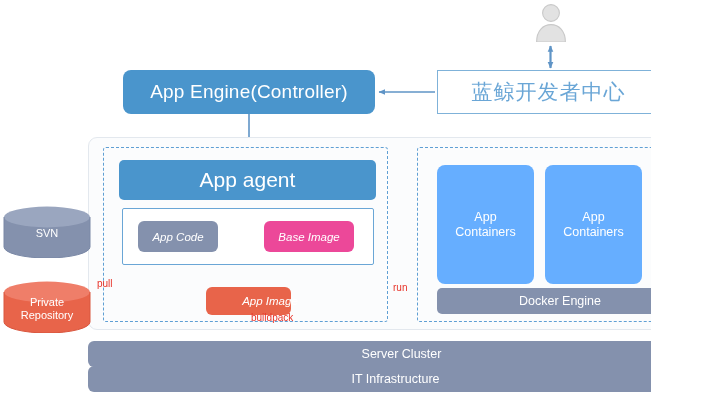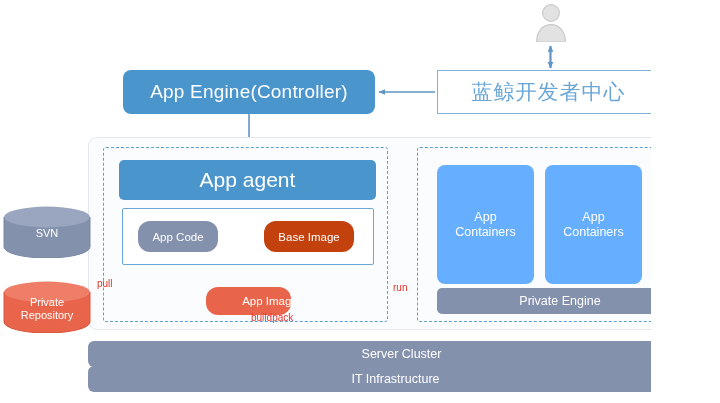--- a/index.html
+++ b/index.html
@@ -75,30 +75,31 @@
   #code-img-frame {
     left: 122px; top: 208px; width: 252px; height: 57px;
     border: 1.3px solid #6aa6d6;
     background: #ffffff;
     border-radius: 2px;
   }
   .chip {
     display: flex; align-items: center; justify-content: center;
     color: #ffffff;
     font-size: 11.5px;
-    border-radius: 12px;
-    white-space: nowrap;
+    border-radius: 6px;
+    white-space: nowrap;
+    font-style: italic;
   }
   #app-code-chip {
     left: 138px; top: 221px; width: 80px; height: 31px;
     background: #8491ad;
   }
   #base-image-chip {
     left: 264px; top: 221px; width: 90px; height: 31px;
-    background: #c2410c;
+    background: #ec4899;
   }
   #app-image-chip {
     left: 206px; top: 287px; width: 85px; height: 28px;
     background: #e8644a;
     font-size: 11.5px;
     padding-left: 43px;
   }
 
   
   .cyl { width: 88px; height: 52px; }
@@ -256,21 +257,21 @@
     <div>
       <span class="ctext">App</span><br>
       <span class="ctext">Containers</span>
     </div>
   </div>
 
   <div class="abs app-container-box" id="container-3">
     <span class="ctext">......</span>
   </div>
 
-  <div class="abs" id="docker-engine-box">Private Engine</div>
+  <div class="abs" id="docker-engine-box">Docker Engine</div>
 
   <div class="abs stack-bar" id="server-cluster-bar">Server Cluster</div>
 
   <div class="abs stack-bar" id="it-infra-bar">IT Infrastructure</div>
 
   <div class="abs edge-label" id="label-pull">pull</div>
 
   <div class="abs edge-label" id="label-run">run</div>
 
   <div class="abs edge-label" id="label-buildpack">buildpack</div>

